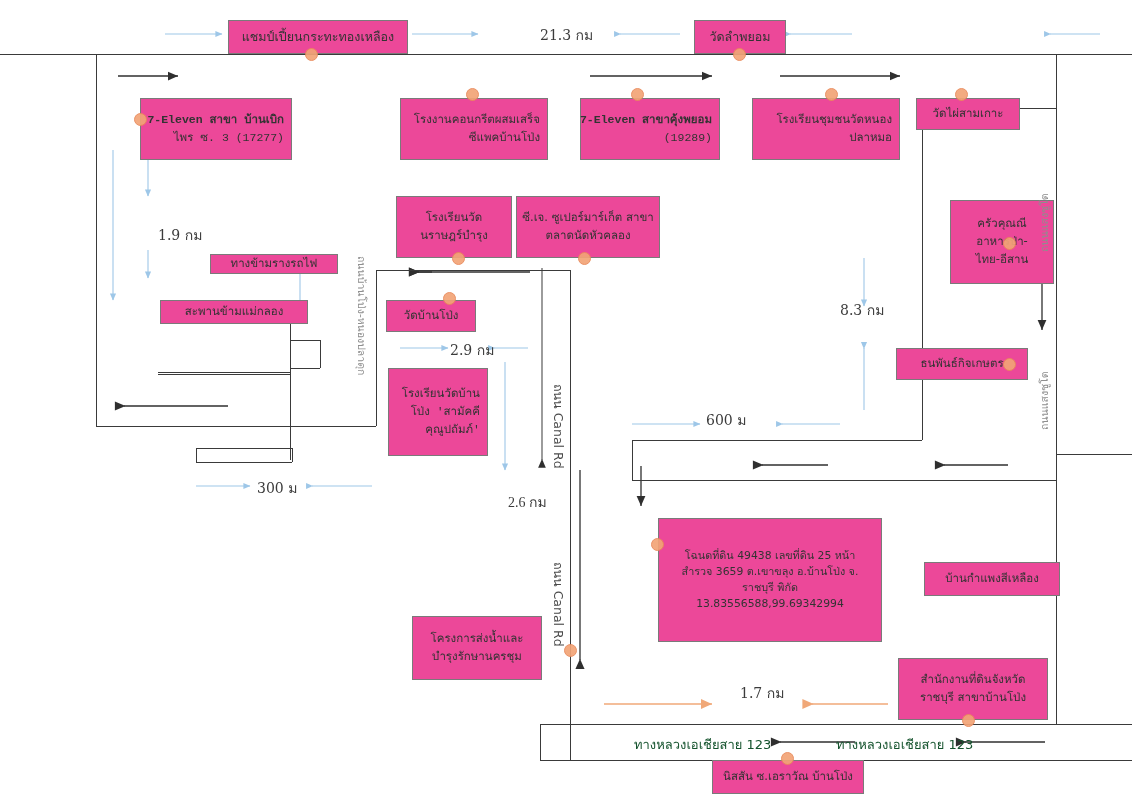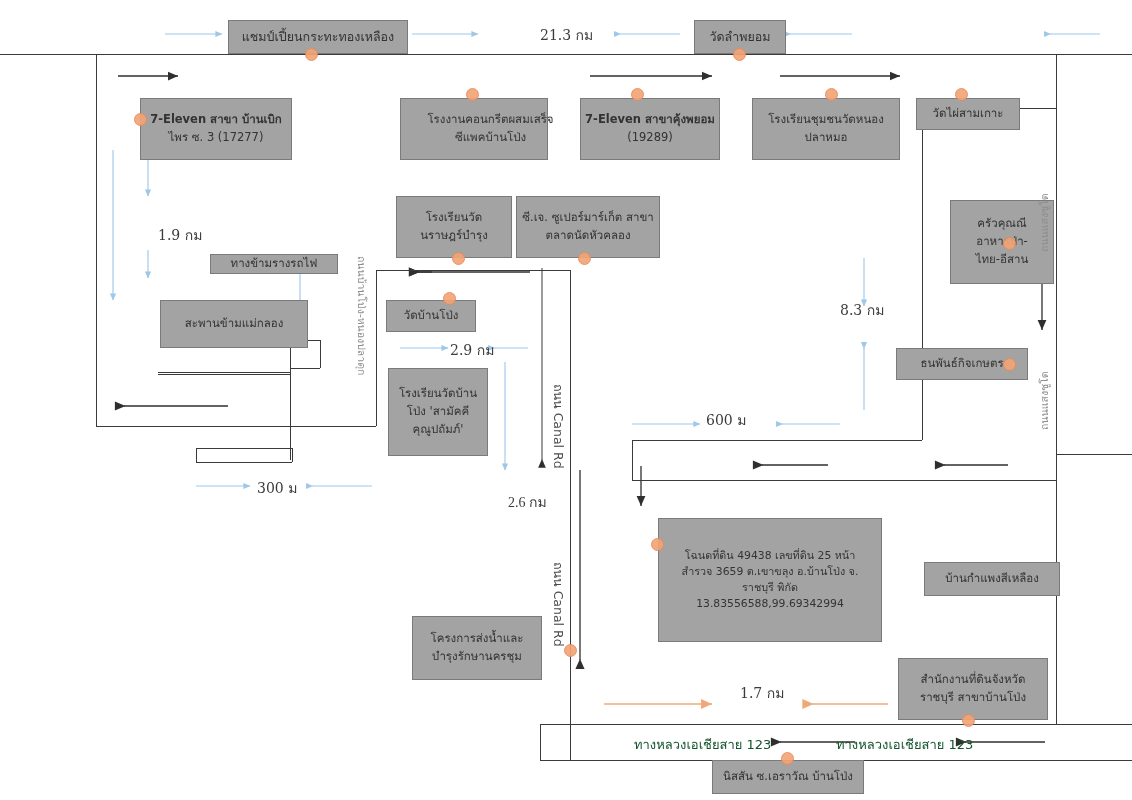--- a/index.html
+++ b/index.html
@@ -24,33 +24,33 @@
     position: absolute;
     background: #3a3a3a;
   }
   .rline.h { height: 1px; }
   .rline.v { width: 1px; }
 
   
   .node {
     position: absolute;
     border: 1px solid #7a7a7a;
-    background: #a3a3a3;
+    background: #ec4899;
     display: flex;
     flex-direction: column;
     align-items: center;
     justify-content: center;
     text-align: center;
     font-size: 12.5px;
     line-height: 1.55;
     color: #333;
     padding: 4px 7px;
     z-index: 6;
   }
-  .node.left { align-items: center; text-align: left; }
+  .node.left { align-items: flex-end; text-align: left; font-family: Liberation Mono, monospace; }
   .node .ln { display: block; white-space: nowrap; }
   .node.small { font-size: 11.5px; }
   .node.tiny { font-size: 10.8px; line-height: 1.5; }
   .node b { font-weight: bold; }
 
   
   .dot {
     position: absolute;
     width: 13px; height: 13px;
     border-radius: 50%;
@@ -272,21 +272,21 @@
 
 <div class="node small" style="left:896px; top:348px; width:132px; height:32px;">
   <span class="ln">ธนพันธ์กิจเกษตร</span>
 </div>
 <div class="dot" style="left:1003px; top:358px;"></div>
 
 <div class="node small" style="left:210px; top:254px; width:128px; height:20px;">
   <span class="ln">ทางข้ามรางรถไฟ</span>
 </div>
 
-<div class="node small" style="left:160px; top:300px; width:148px; height:48px;">
+<div class="node small" style="left:160px; top:300px; width:148px; height:24px;">
   <span class="ln">สะพานข้ามแม่กลอง</span>
 </div>
 
 <div class="node small" style="left:386px; top:300px; width:90px; height:32px;">
   <span class="ln">วัดบ้านโป่ง</span>
 </div>
 <div class="dot" style="left:443px; top:292px;"></div>
 
 <div class="node left small" style="left:388px; top:368px; width:100px; height:88px;">
   <span class="ln">โรงเรียนวัดบ้าน</span>

